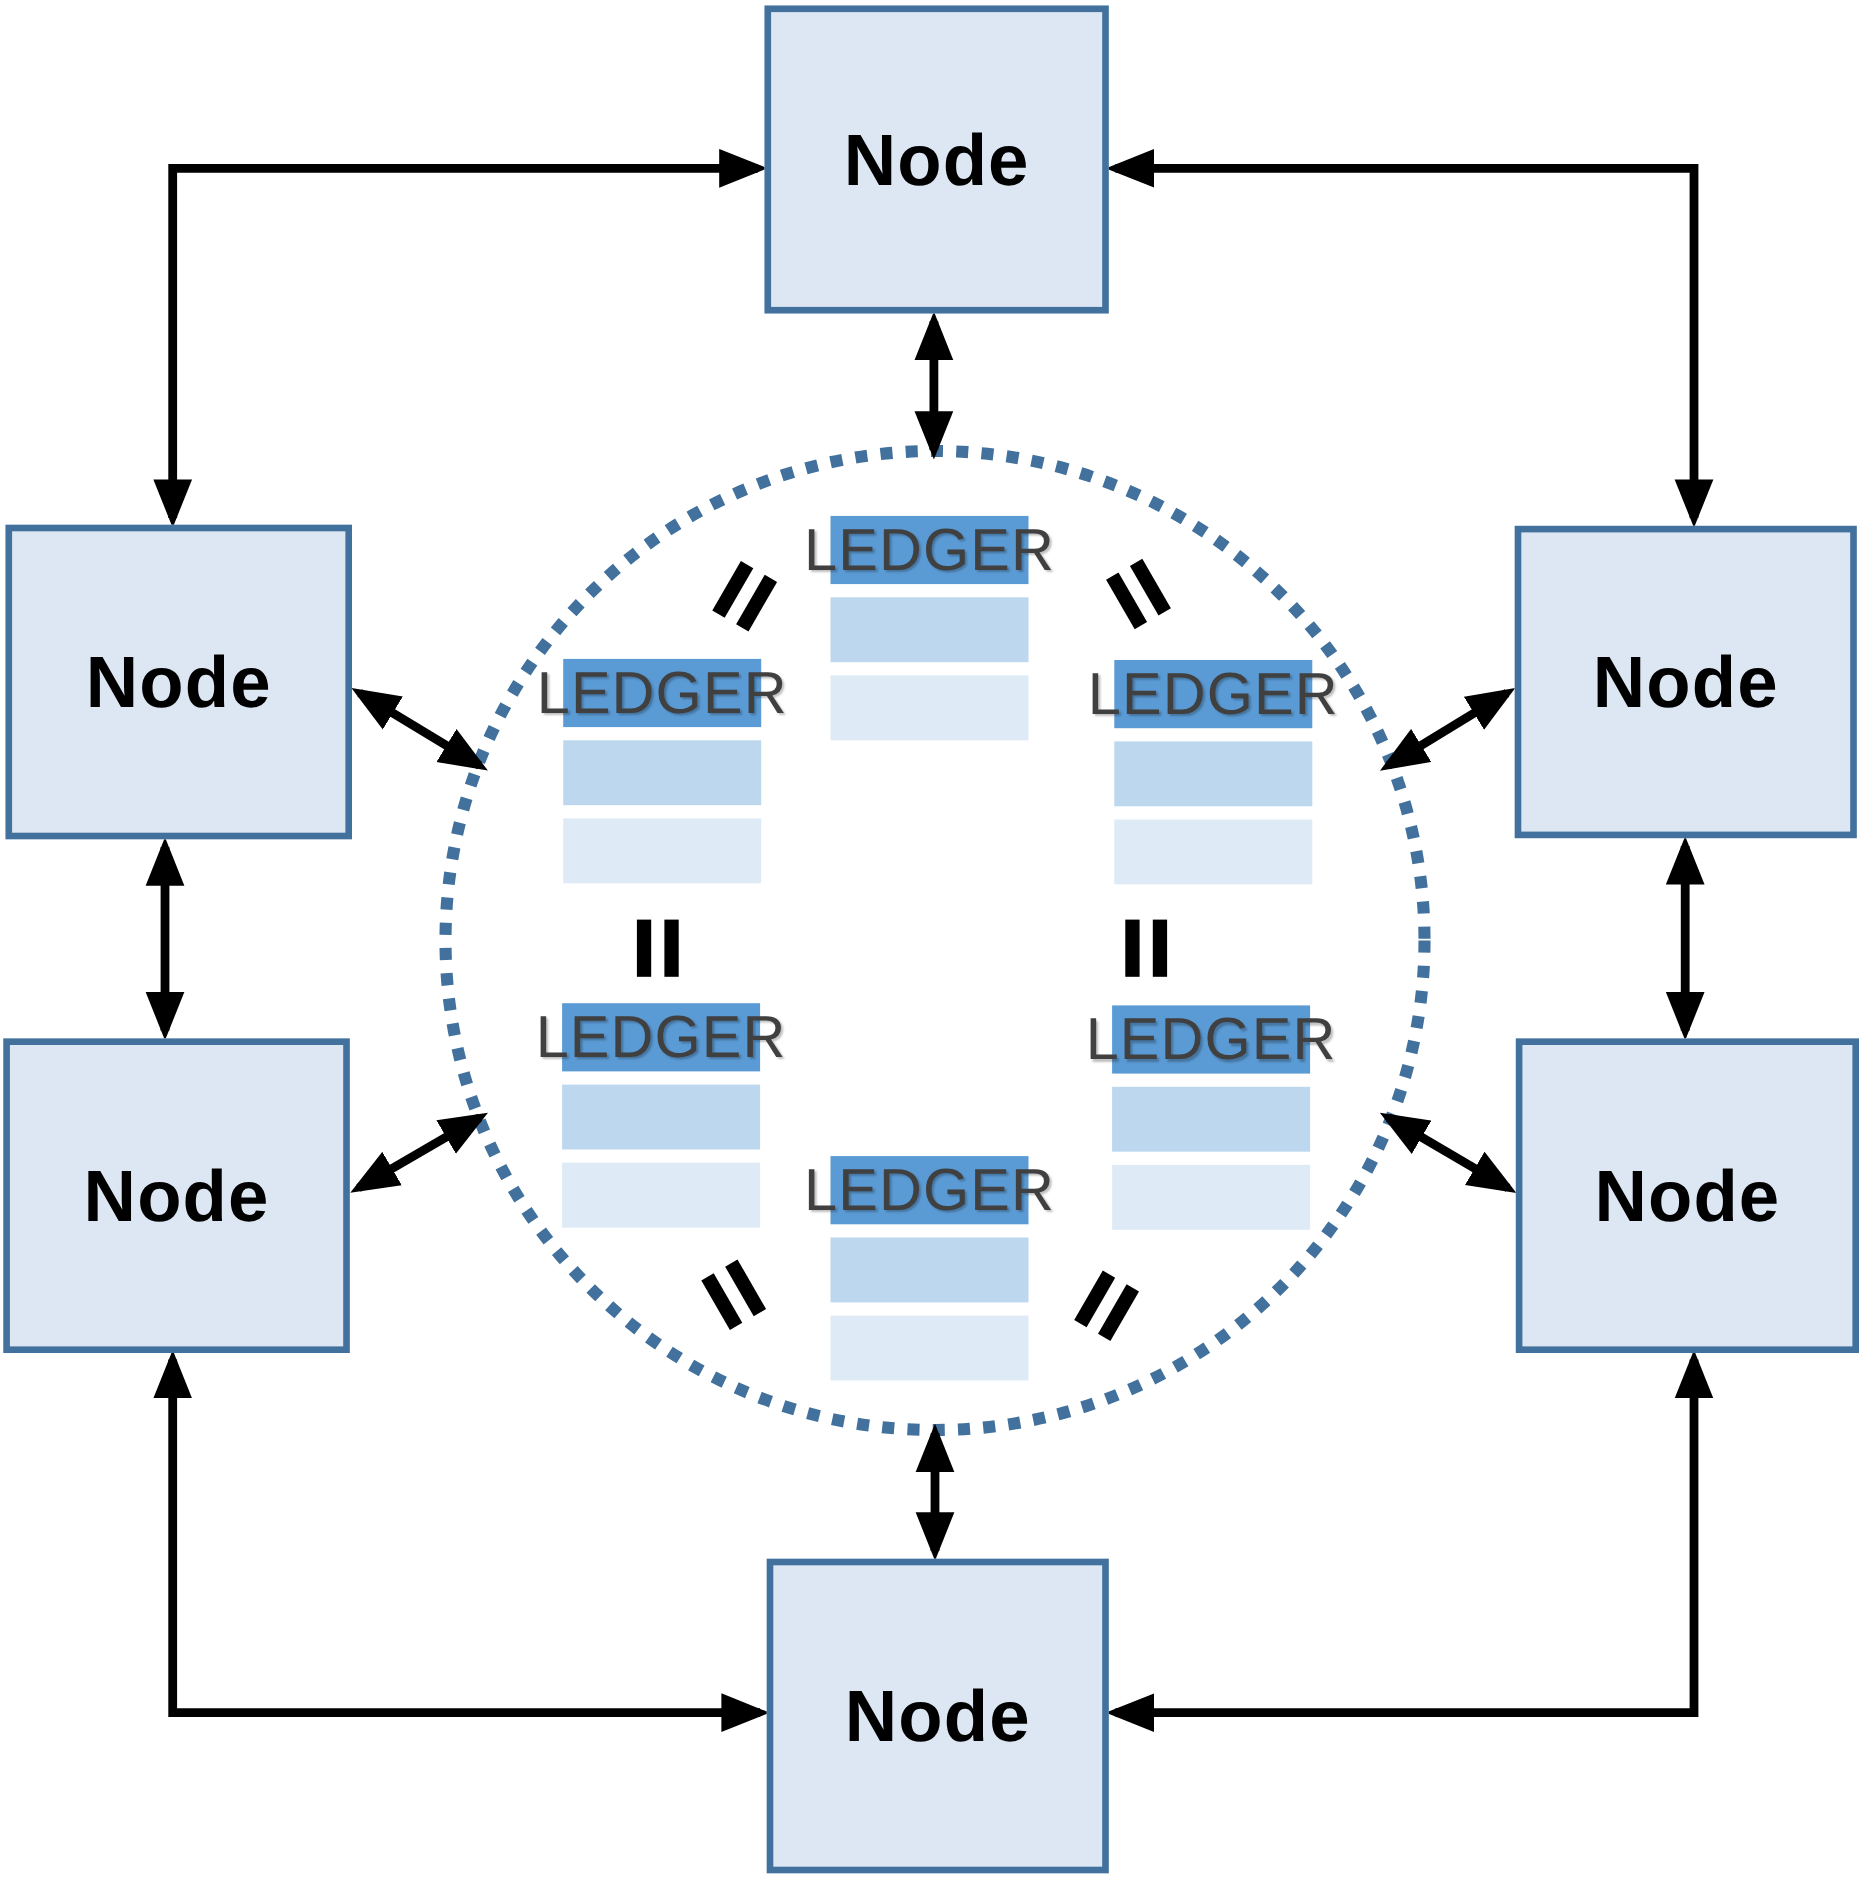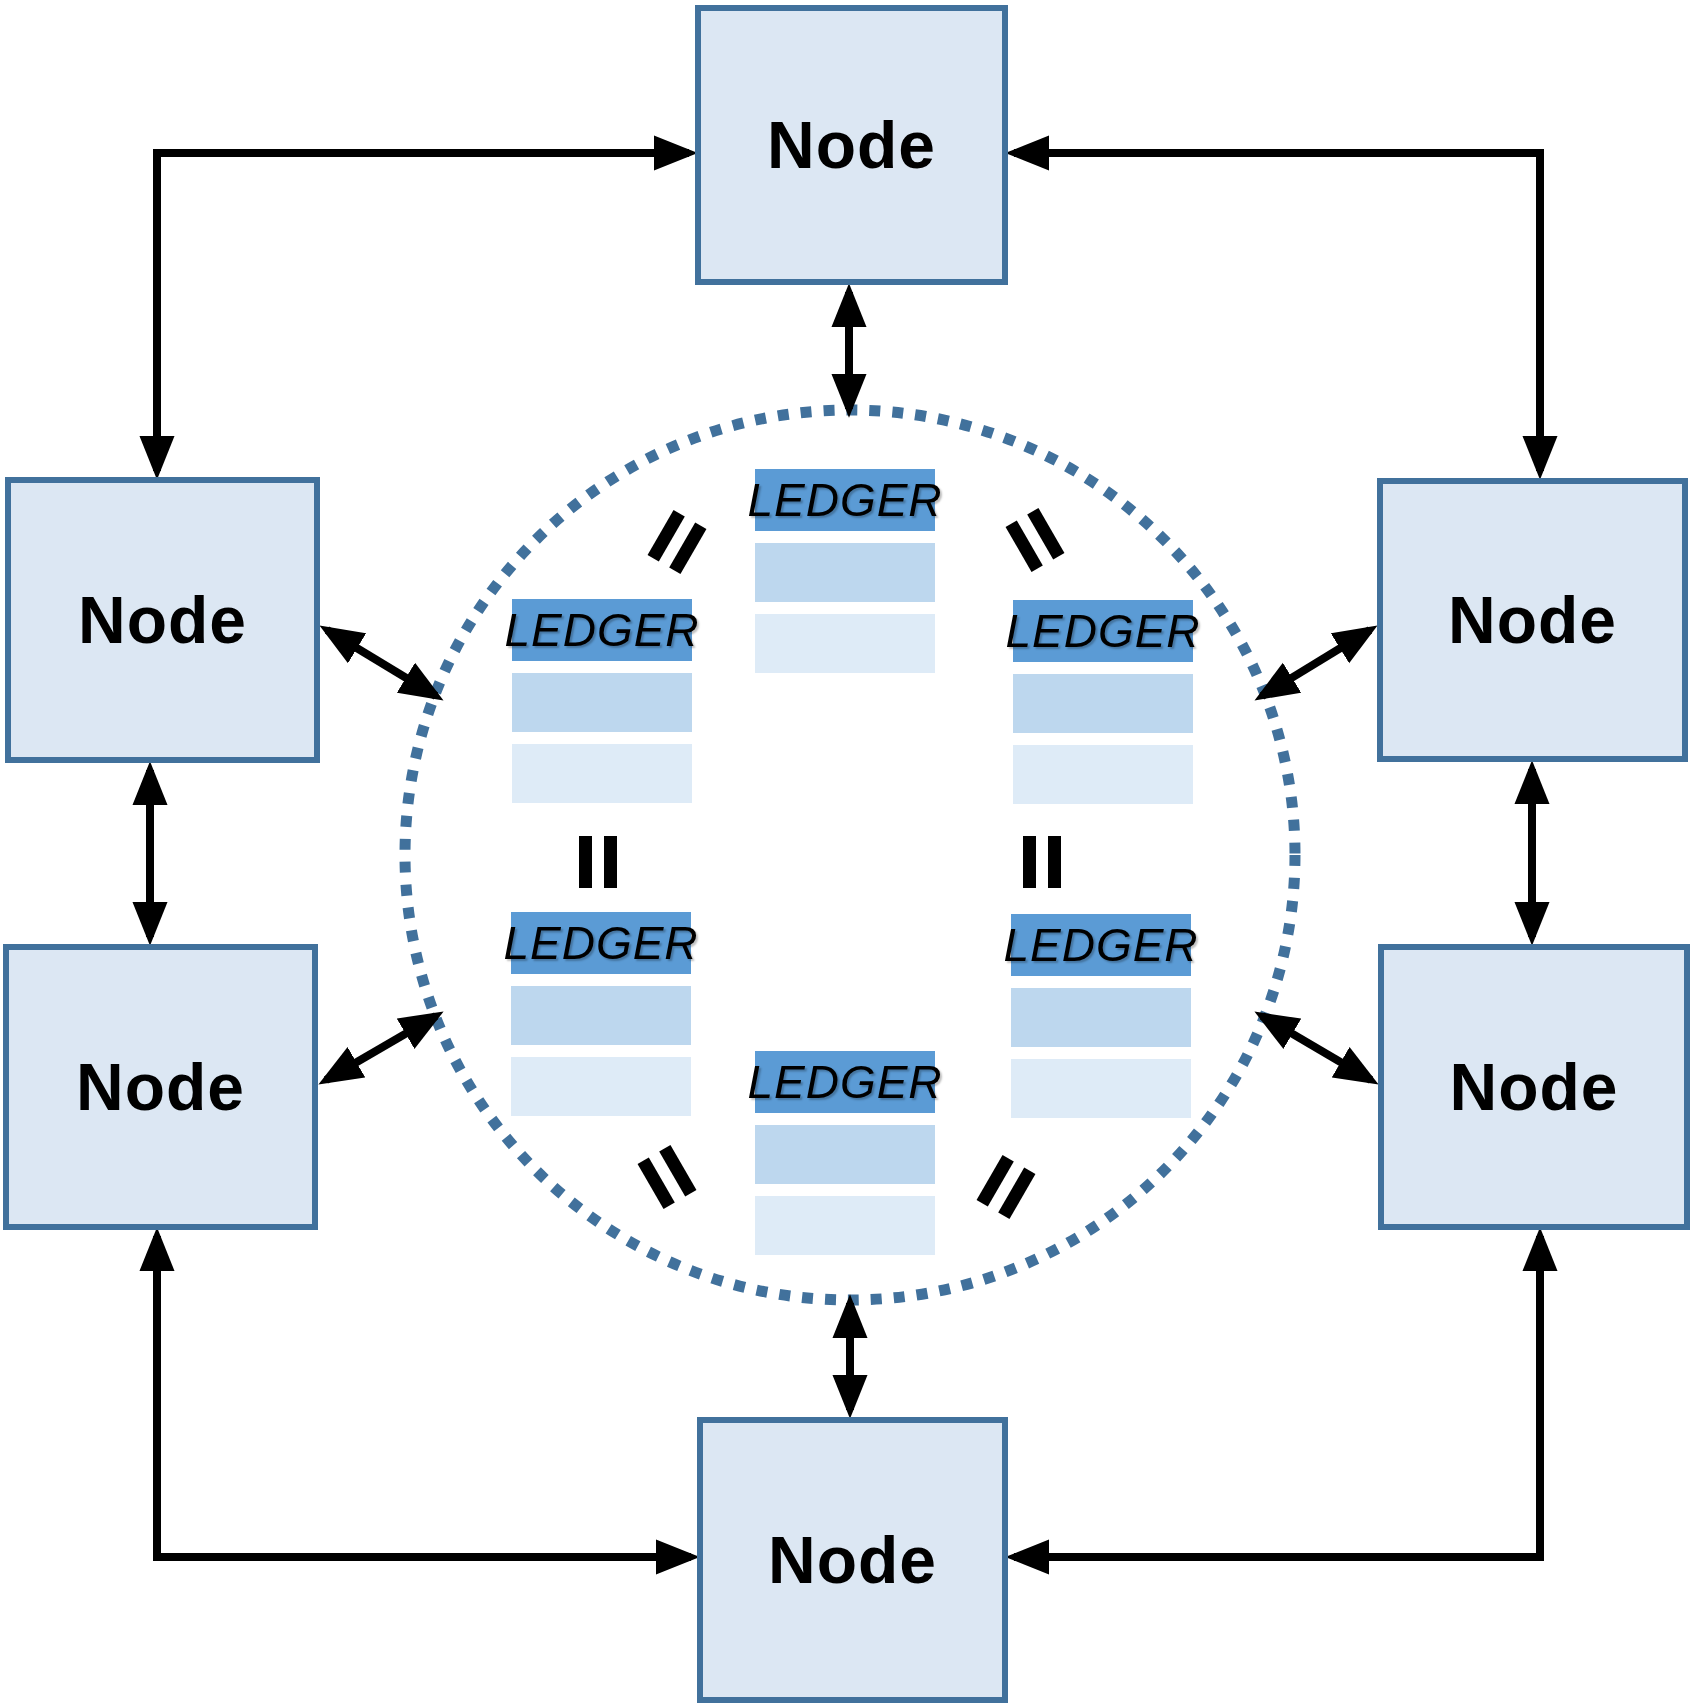--- a/index.html
+++ b/index.html
@@ -50,28 +50,27 @@
     letter-spacing: 1px;
   }
   
   .ledger {
     position: absolute;
     width: 180px;
   }
   .ledger .ledger-header {
     height: 62px;
     background: #5b9bd5;
-    color: #000000;
-    font-size: 46px;
+    color: #404040;
+    font-size: 54px;
     letter-spacing: 1px;
     display: flex;
     align-items: center;
     justify-content: center;
     text-shadow: 2px 2px 2px rgba(0,0,0,0.25);
-    font-style: italic;
   }
   .ledger .ledger-row1 {
     height: 59px;
     margin-top: 12px;
     background: #bdd7ee;
   }
   .ledger .ledger-row2 {
     height: 59px;
     margin-top: 12px;
     background: #deebf7;

